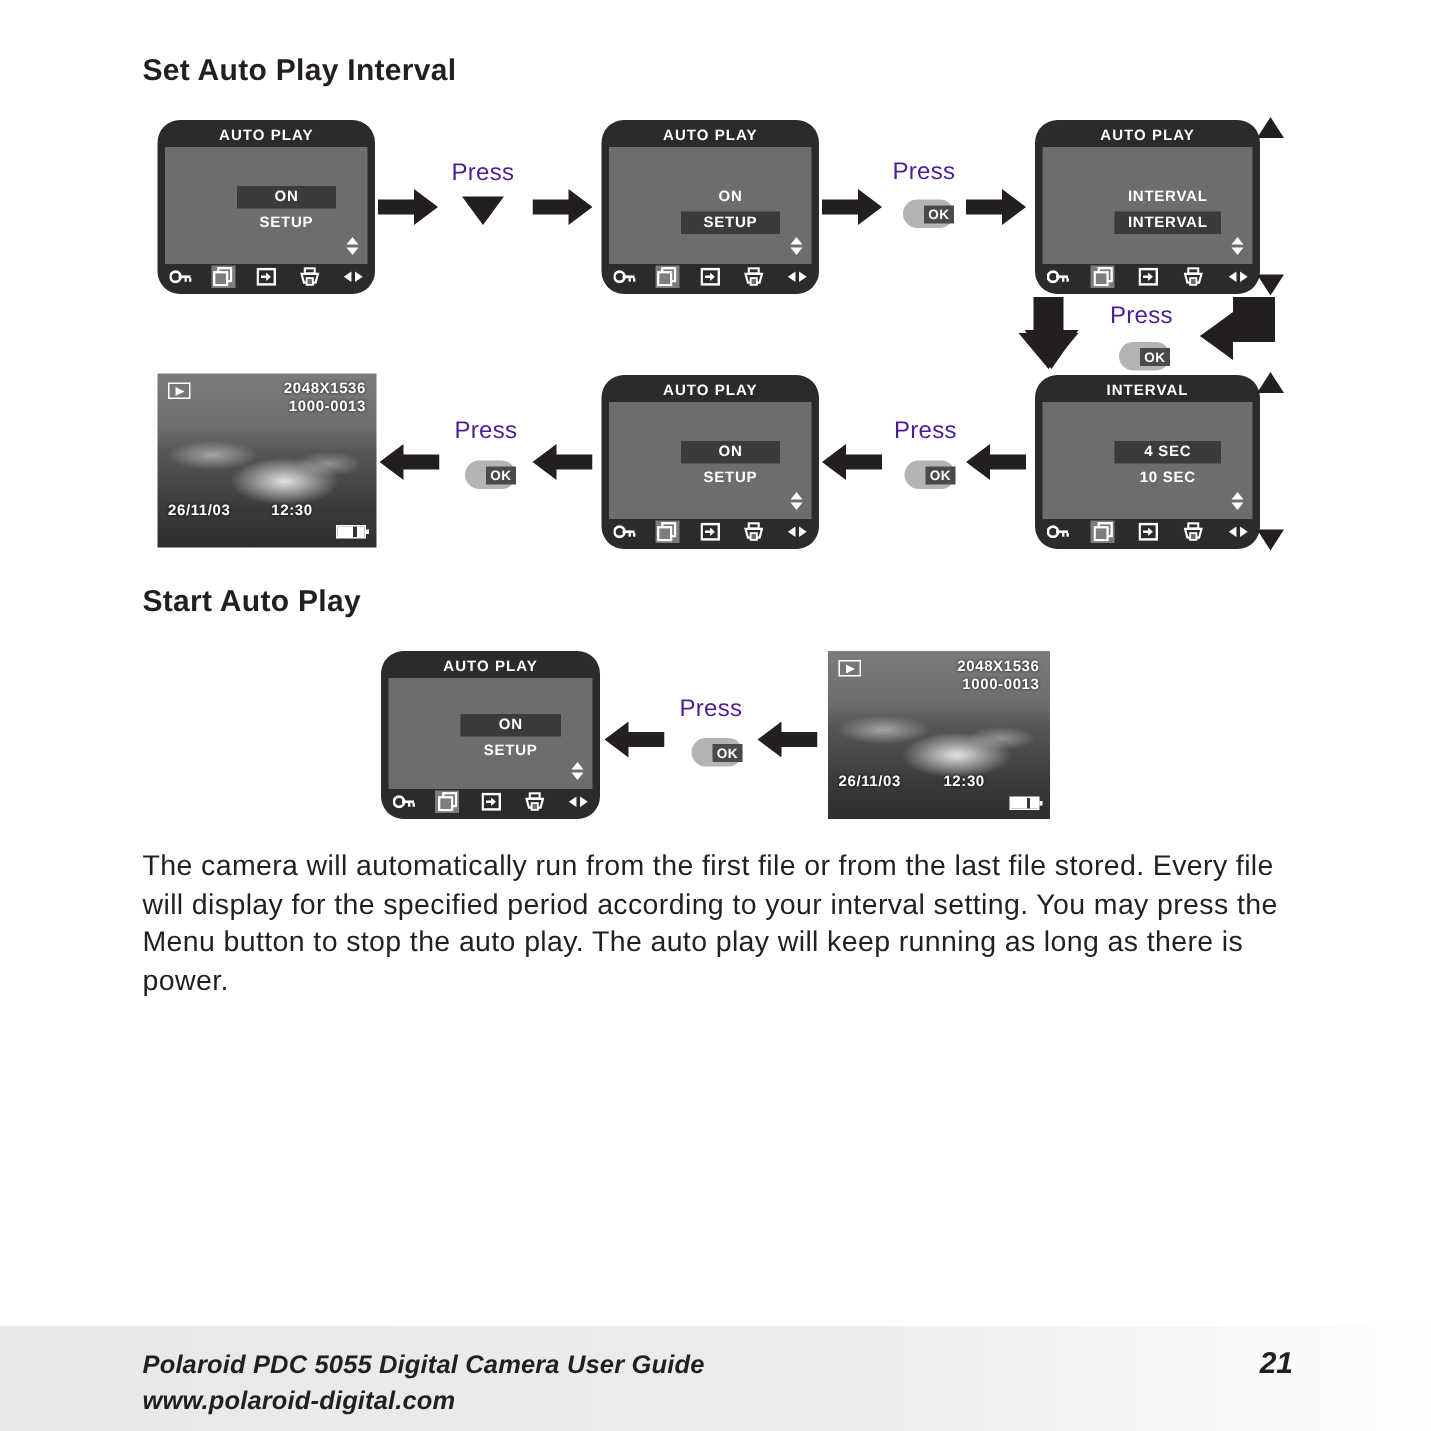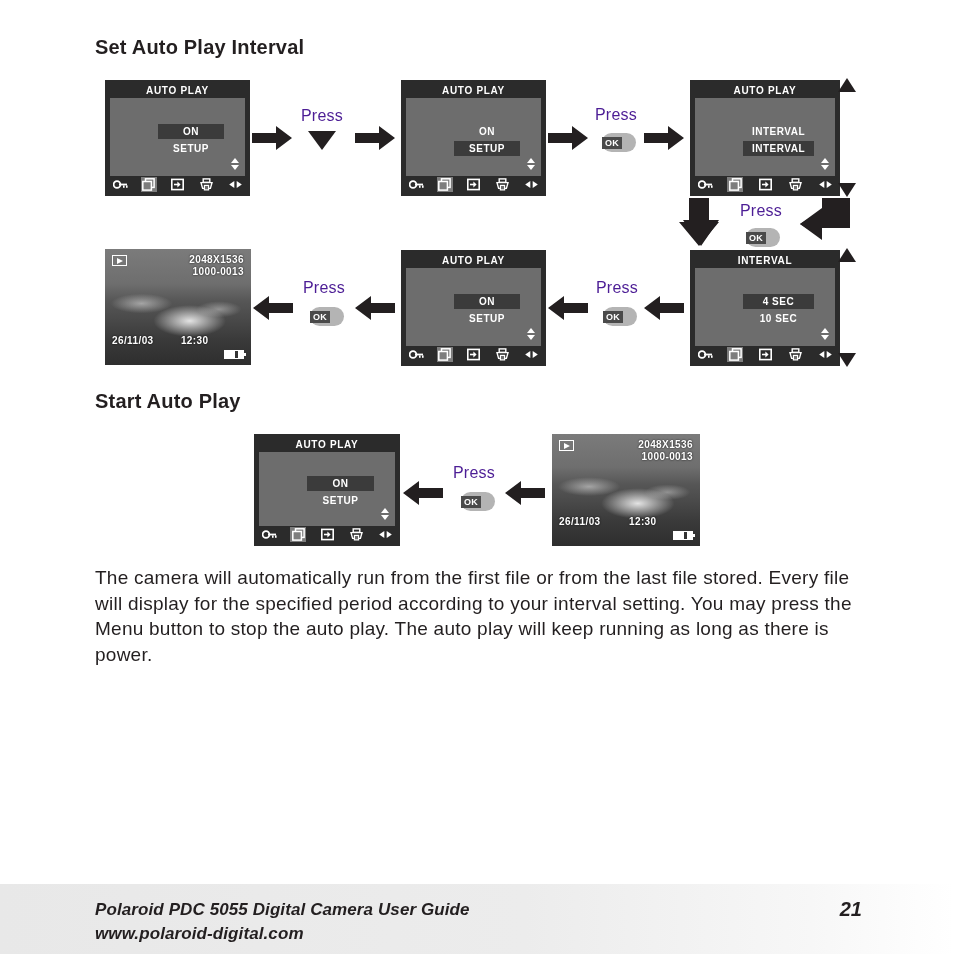--- a/index.html
+++ b/index.html
@@ -28,20 +28,21 @@
   #heading-start-play   { left: 95px; top: 390px; }
 
   
   .lcd {
     position: absolute;
     background: #2b2b2b;
     box-sizing: border-box;
     padding: 4px 5px 3px 5px;
     display: flex;
     flex-direction: column;
+    border-radius: 15px;
   }
   .lcd-title {
     text-align: center;
     color: #ffffff;
     font-size: 10px;
     font-weight: bold;
     letter-spacing: 0.7px;
     line-height: 13px;
     height: 14px;
   }
@@ -189,21 +190,21 @@
     letter-spacing: 0.2px;
     white-space: nowrap;
   }
   .ok-btn {
     position: absolute;
     width: 34px; height: 19px;
     border-radius: 10px;
     background: #b4b4b4;
     display: flex;
     align-items: center;
-    justify-content: flex-start;
+    justify-content: flex-end;
   }
   .ok-btn span {
     background: #4a4a4a;
     color: #ffffff;
     font-size: 9px;
     font-weight: bold;
     letter-spacing: 0.3px;
     line-height: 10px;
     padding: 1px 3px;
   }

